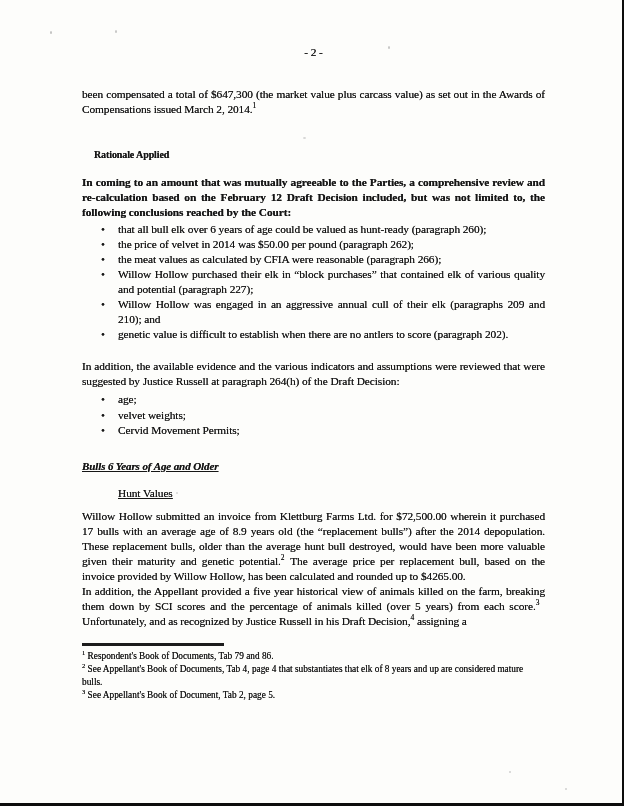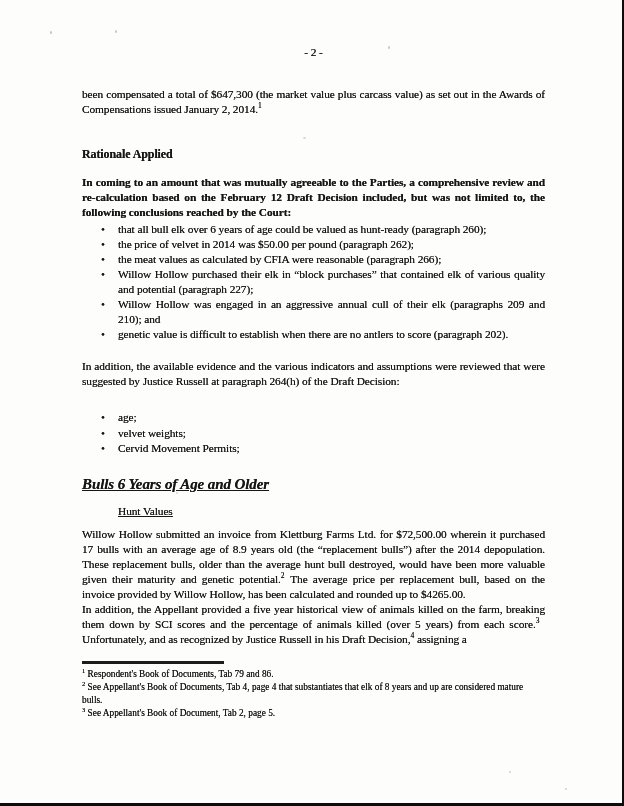--- a/index.html
+++ b/index.html
@@ -13,31 +13,31 @@
     color:#161616;
     text-shadow:0 0 .5px rgba(20,20,20,.85);
   }
   .content {
     position:absolute; left:82px; top:0; width:463px;
     font-size:11.4px; line-height:15px; letter-spacing:-0.1px;
   }
   .page-number { text-align:center; padding-top:45px; }
   .para { text-align:justify; margin:0; }
   .p-intro   { margin-top:27px; }
-  .h-bold    { font-weight:bold; margin:30px 0 0 0; font-size:12px; }
+  .h-bold    { font-weight:bold; margin:30px 0 0 12px; font-size:10px; }
   .p-lead    { margin-top:13px;font-weight:bold; }
   ul.blist { margin:2px 0 0 0; padding:0 0 0 36px; list-style:none; text-align:justify; }
   ul.blist li { position:relative; line-height:15px; }
   ul.blist li::before { content:"\2022"; position:absolute; left:-17px; top:0; }
   .p-addition { margin-top:17px; }
-  ul.blist2 { margin-top:21px; }
+  ul.blist2 { margin-top:3px; }
   ul.blist2 li { line-height:15.5px; }
   .h-section {
     font-weight:bold; font-style:italic; text-decoration:underline;
-    margin:20px 0 0 0; font-size:15px;
+    margin:20px 0 0 0; font-size:11px;
   }
   .h-sub { text-decoration:underline; margin:12px 0 0 36px; }
   .p-hunt    { margin-top:8px; }
   .p-history { margin-top:0; }
   sup.fnref { font-size:7.5px; line-height:0; vertical-align:super; letter-spacing:0; }
   .fn-rule { width:142px; height:3px; background:#1c1c1c; margin-top:14px; }
   .footnotes { margin-top:4px; font-size:9.3px; line-height:13px; letter-spacing:0; }
   .footnotes .fn { text-align:left; }
   .fn sup { font-size:6.5px; line-height:0; vertical-align:super; }
   .edge-right  { position:absolute; top:0; right:0; width:2px; height:100%; background:#0c0c0c; }
@@ -53,21 +53,21 @@
 </style>
 </head>
 <body>
 
 <div class="page">
 
   <div class="content">
 
     <div class="page-number">- 2 -</div>
 
-    <p class="para p-intro"><span>been compensated a total of $647,300 (the market value plus carcass value) as set out in the Awards of Compensations issued January 2, 2014.</span><sup class="fnref">1</sup></p>
+    <p class="para p-intro"><span>been compensated a total of $647,300 (the market value plus carcass value) as set out in the Awards of Compensations issued March 2, 2014.</span><sup class="fnref">1</sup></p>
 
     <h3 class="h-bold">Rationale Applied</h3>
 
     <p class="para p-lead">In coming to an amount that was mutually agreeable to the Parties, a comprehensive review and re-calculation based on the February 12 Draft Decision included, but was not limited to, the following conclusions reached by the Court:</p>
 
     <ul class="blist">
       <li>that all bull elk over 6 years of age could be valued as hunt-ready (paragraph 260);</li>
       <li>the price of velvet in 2014 was $50.00 per pound (paragraph 262);</li>
       <li>the meat values as calculated by CFIA were reasonable (paragraph 266);</li>
       <li>Willow Hollow purchased their elk in “block purchases” that contained elk of various quality and potential (paragraph 227);</li>

